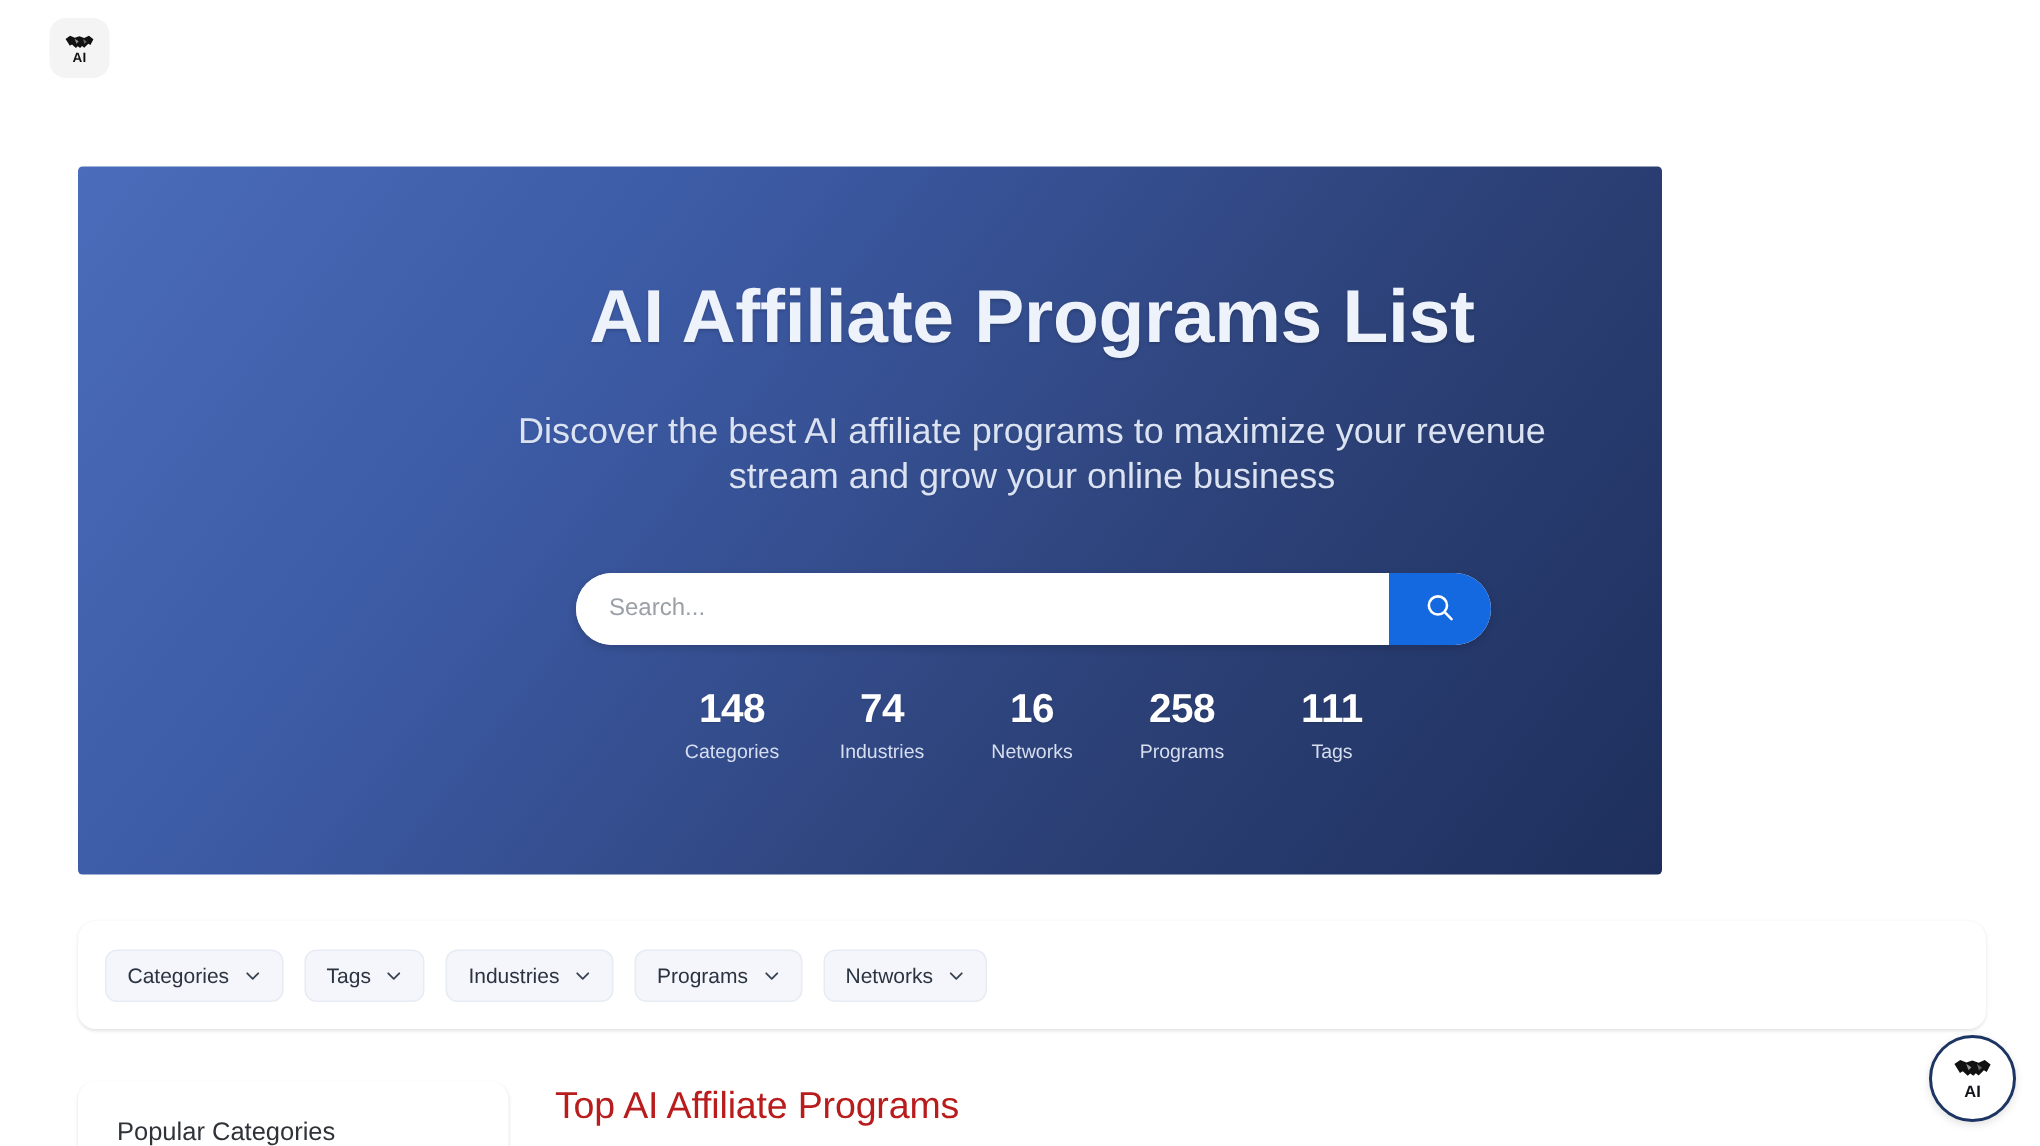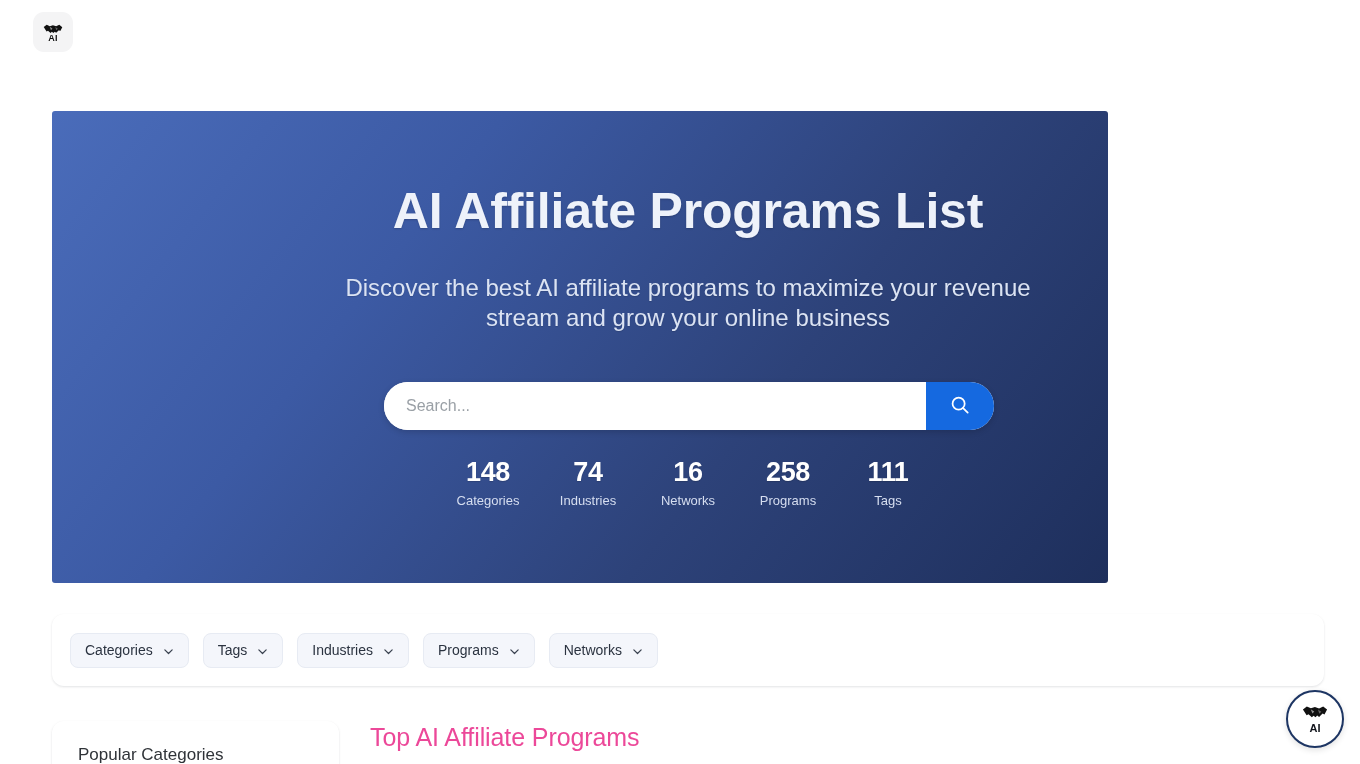--- a/index.html
+++ b/index.html
@@ -146,21 +146,21 @@
     background: #ffffff;
     border-radius: 12px;
     box-shadow: 0 1px 3px rgba(16,24,40,0.08), 0 1px 2px rgba(16,24,40,0.05);
   }
   .sidebar-title {
     position: absolute; left: 26px; top: 22px;
     font-size: 17px; color: #2f3338; line-height: 24px;
   }
   .main-heading {
     position: absolute; left: 370px; top: 720px;
-    font-size: 25px; color: #ec4899; line-height: 34px;
+    font-size: 25px; color: #b91c1c; line-height: 34px;
     letter-spacing: -0.1px;
   }
 
   
   .fab {
     position: absolute; right: 16px; bottom: 16px;
     width: 58px; height: 58px;
     border-radius: 50%;
     background: #ffffff;
     border: 2px solid #1d3563;

